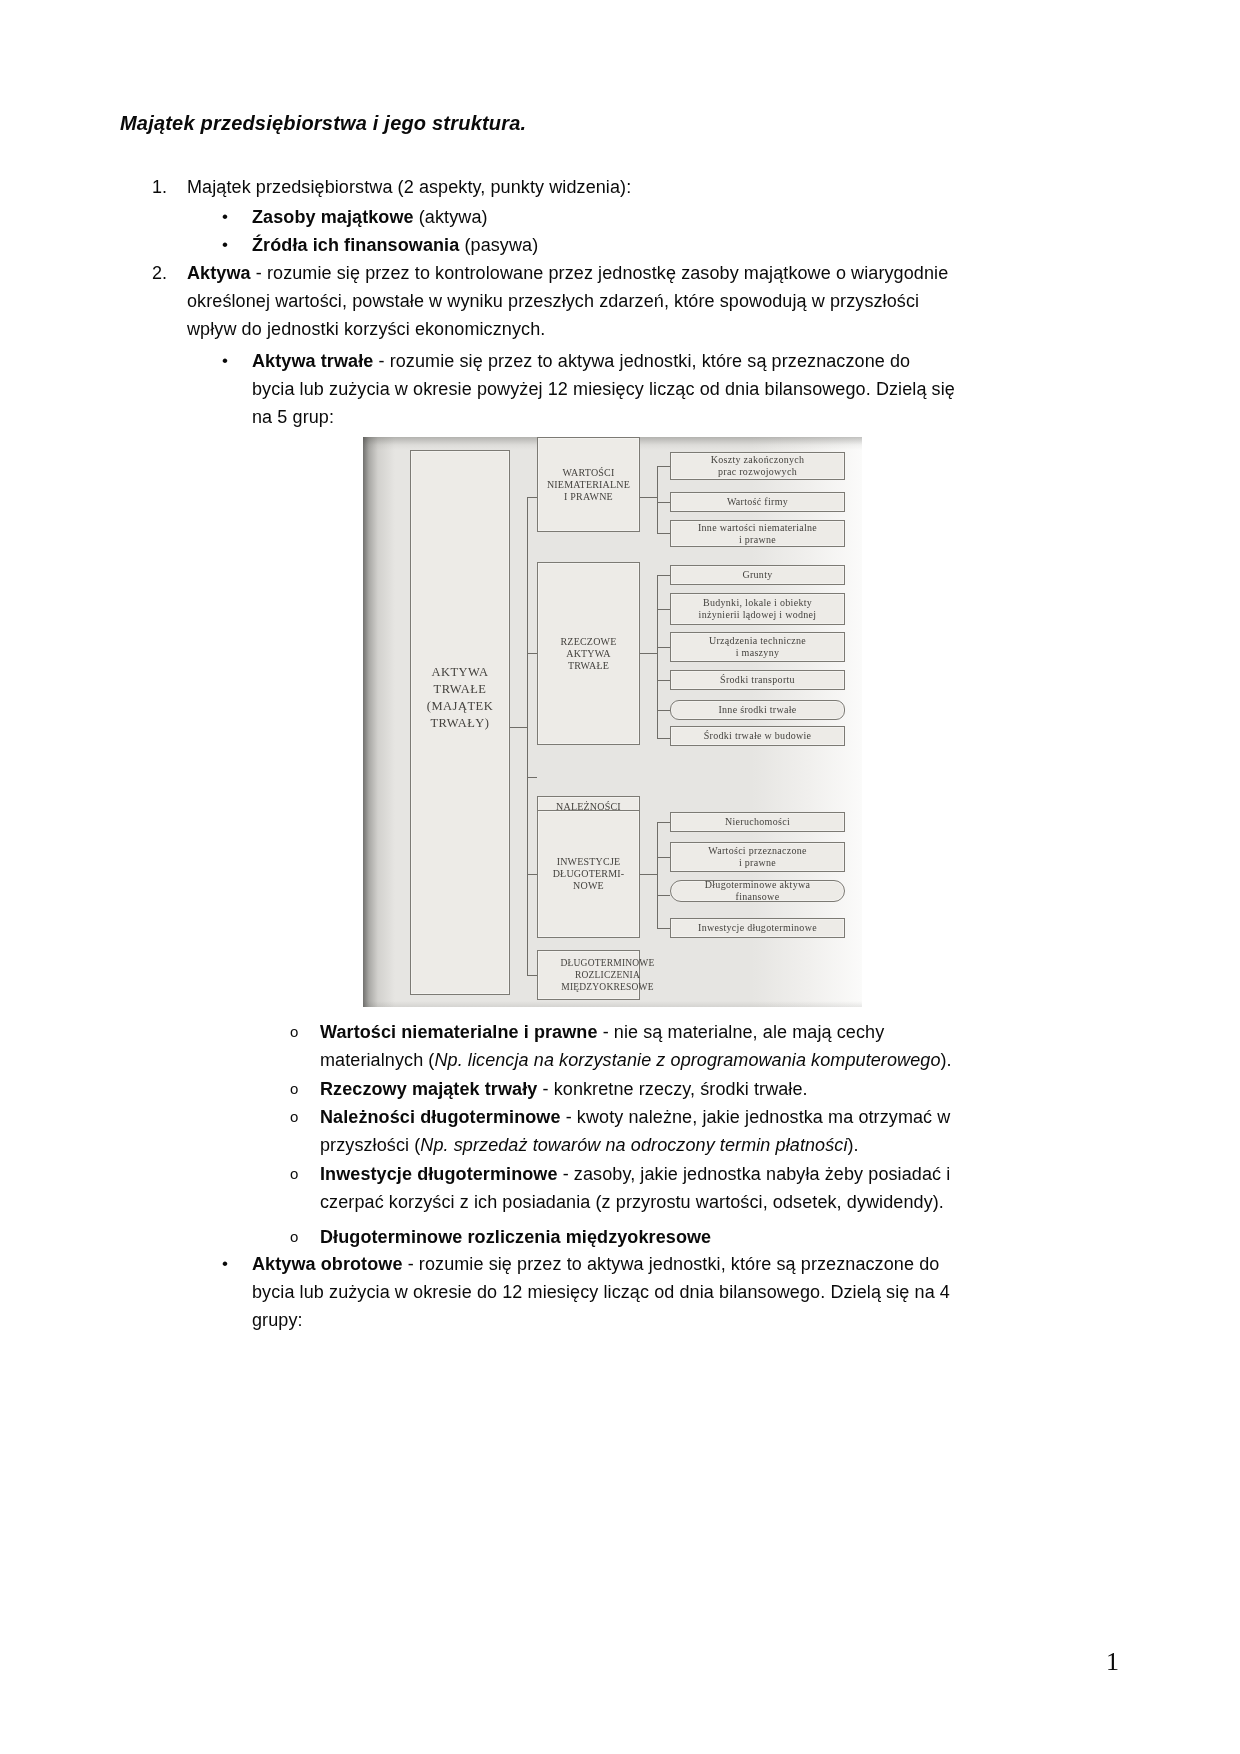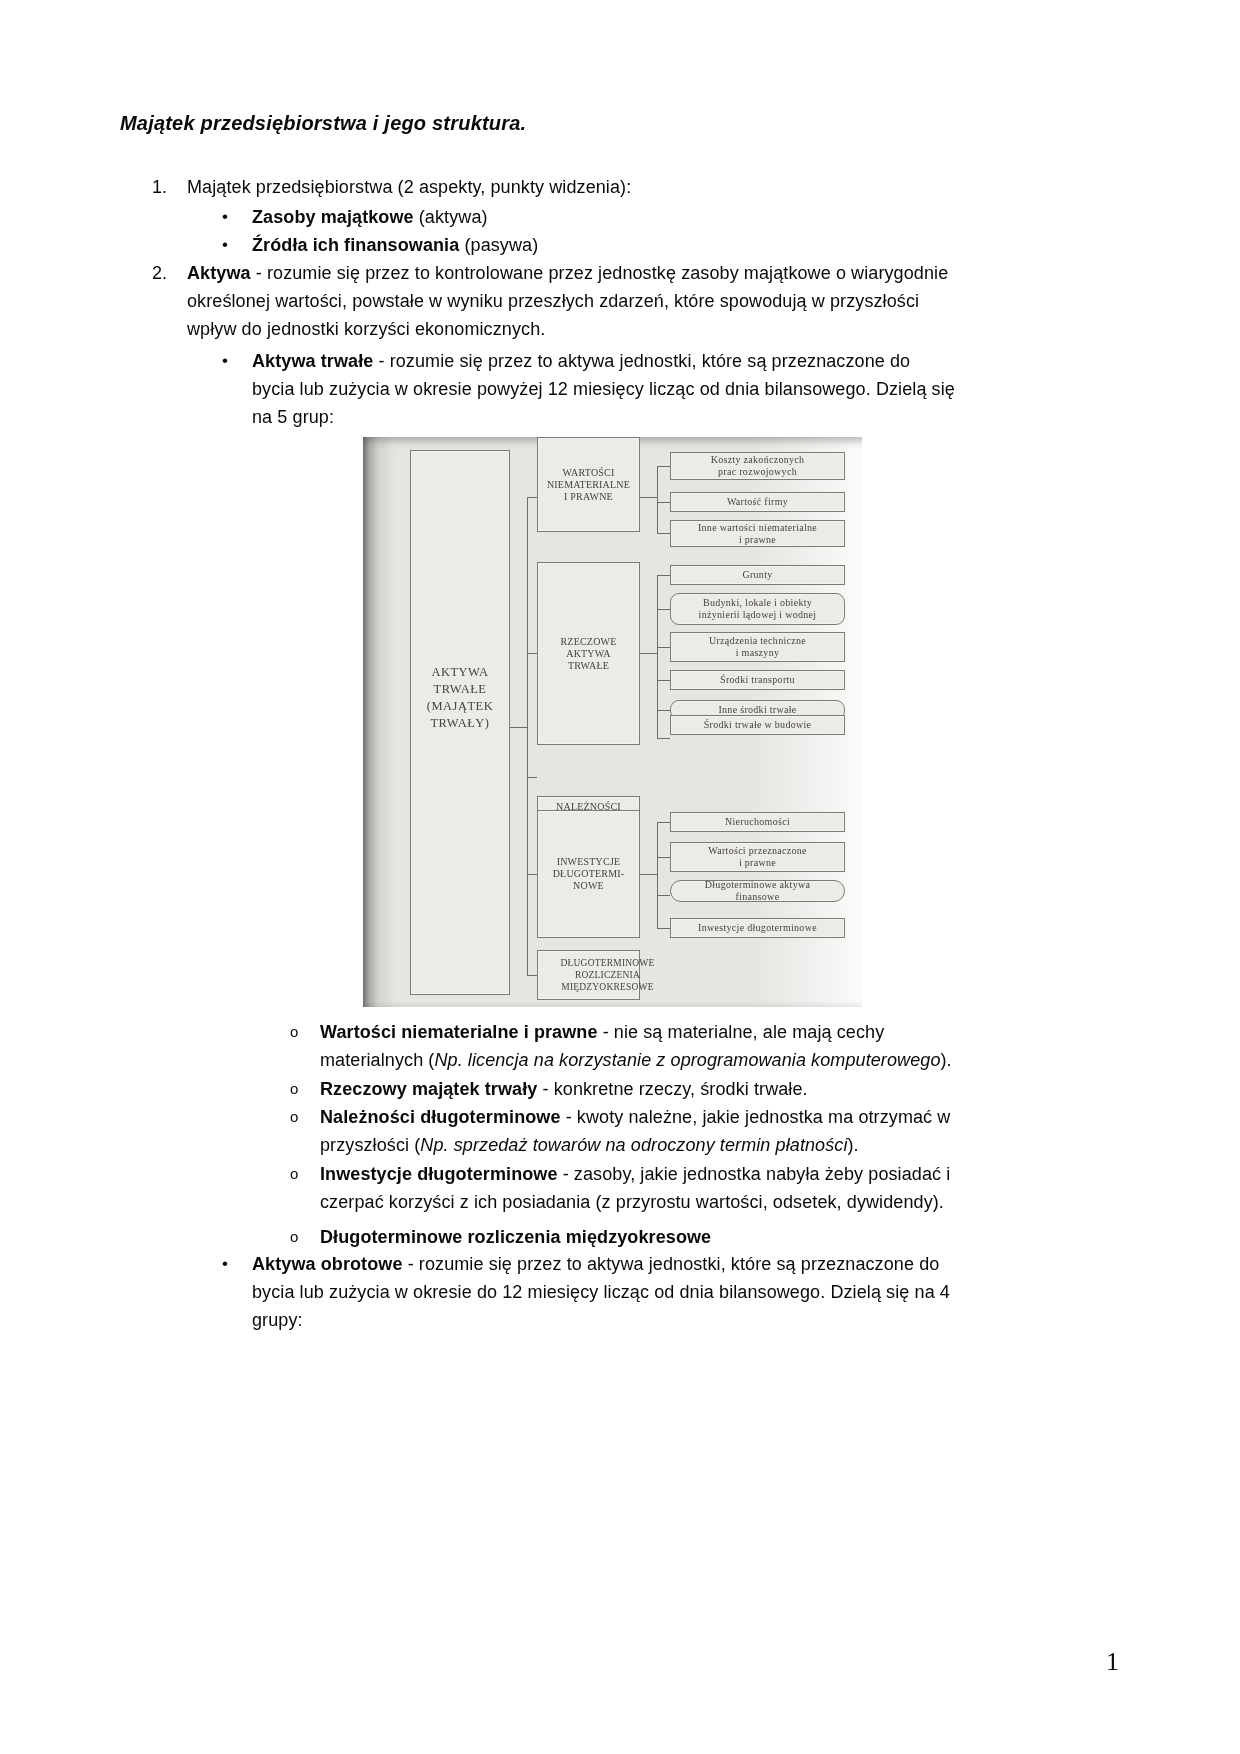--- a/index.html
+++ b/index.html
@@ -144,27 +144,27 @@
     <div class="dbox grp g5" style="top:513px;height:50px;">DŁUGOTERMINOWE
 ROZLICZENIA
 MIĘDZYOKRESOWE</div>
 
     <div class="dbox leaf" style="top:15px;height:28px;">Koszty zakończonych
 prac rozwojowych</div>
     <div class="dbox leaf" style="top:55px;height:20px;">Wartość firmy</div>
     <div class="dbox leaf" style="top:83px;height:27px;">Inne wartości niematerialne
 i prawne</div>
     <div class="dbox leaf" style="top:128px;height:20px;">Grunty</div>
-    <div class="dbox leaf" style="top:156px;height:32px;border-radius:9px;">Budynki, lokale i obiekty
+    <div class="dbox leaf" style="top:156px;height:32px;">Budynki, lokale i obiekty
 inżynierii lądowej i wodnej</div>
     <div class="dbox leaf" style="top:195px;height:30px;">Urządzenia techniczne
 i maszyny</div>
     <div class="dbox leaf" style="top:233px;height:20px;">Środki transportu</div>
     <div class="dbox leaf" style="top:263px;height:20px;border-radius:9px;">Inne środki trwałe</div>
-    <div class="dbox leaf" style="top:278px;height:20px;">Środki trwałe w budowie</div>
+    <div class="dbox leaf" style="top:289px;height:20px;">Środki trwałe w budowie</div>
     <div class="dbox leaf" style="top:375px;height:20px;">Nieruchomości</div>
     <div class="dbox leaf" style="top:405px;height:30px;">Wartości przeznaczone
 i prawne</div>
     <div class="dbox leaf" style="top:443px;height:22px;border-radius:13px;">Długoterminowe aktywa
 finansowe</div>
     <div class="dbox leaf" style="top:481px;height:20px;">Inwestycje długoterminowe</div>
   </div>
 
   <div class="para" style="left:320px;top:1018px;">
     <div class="line">

